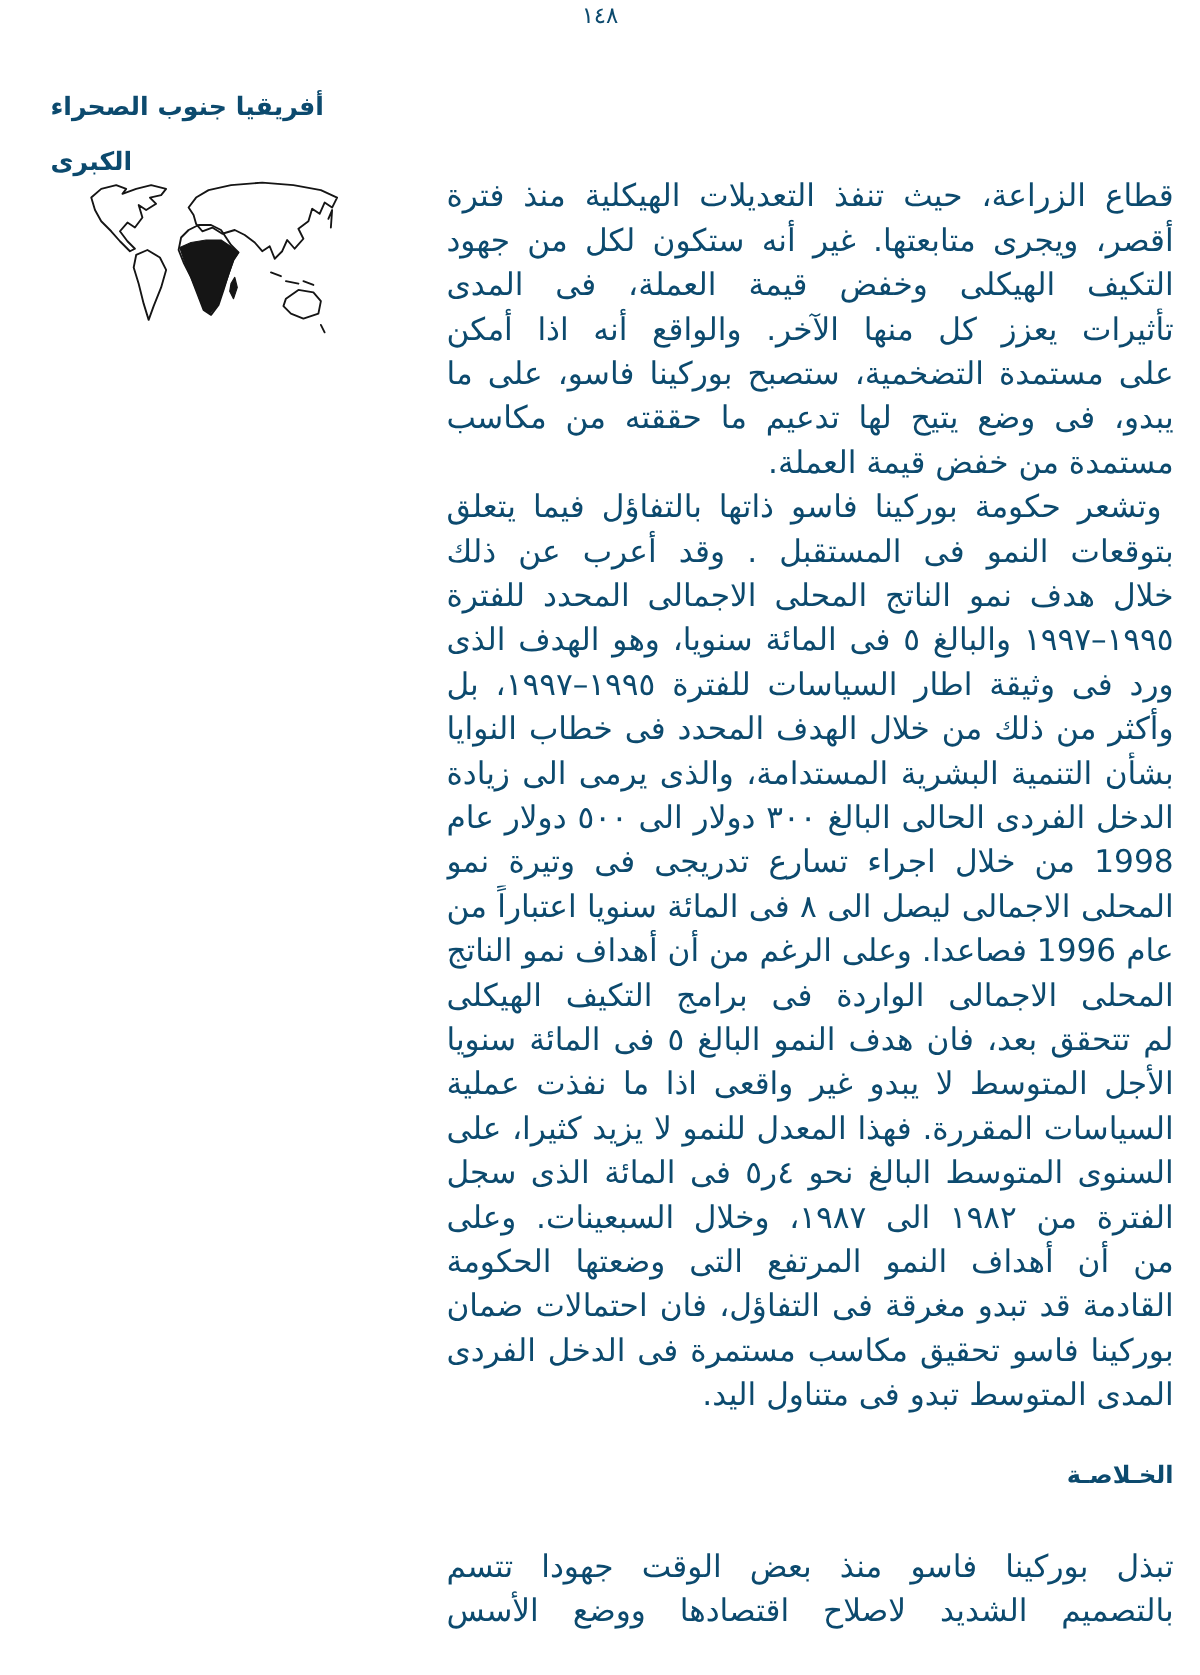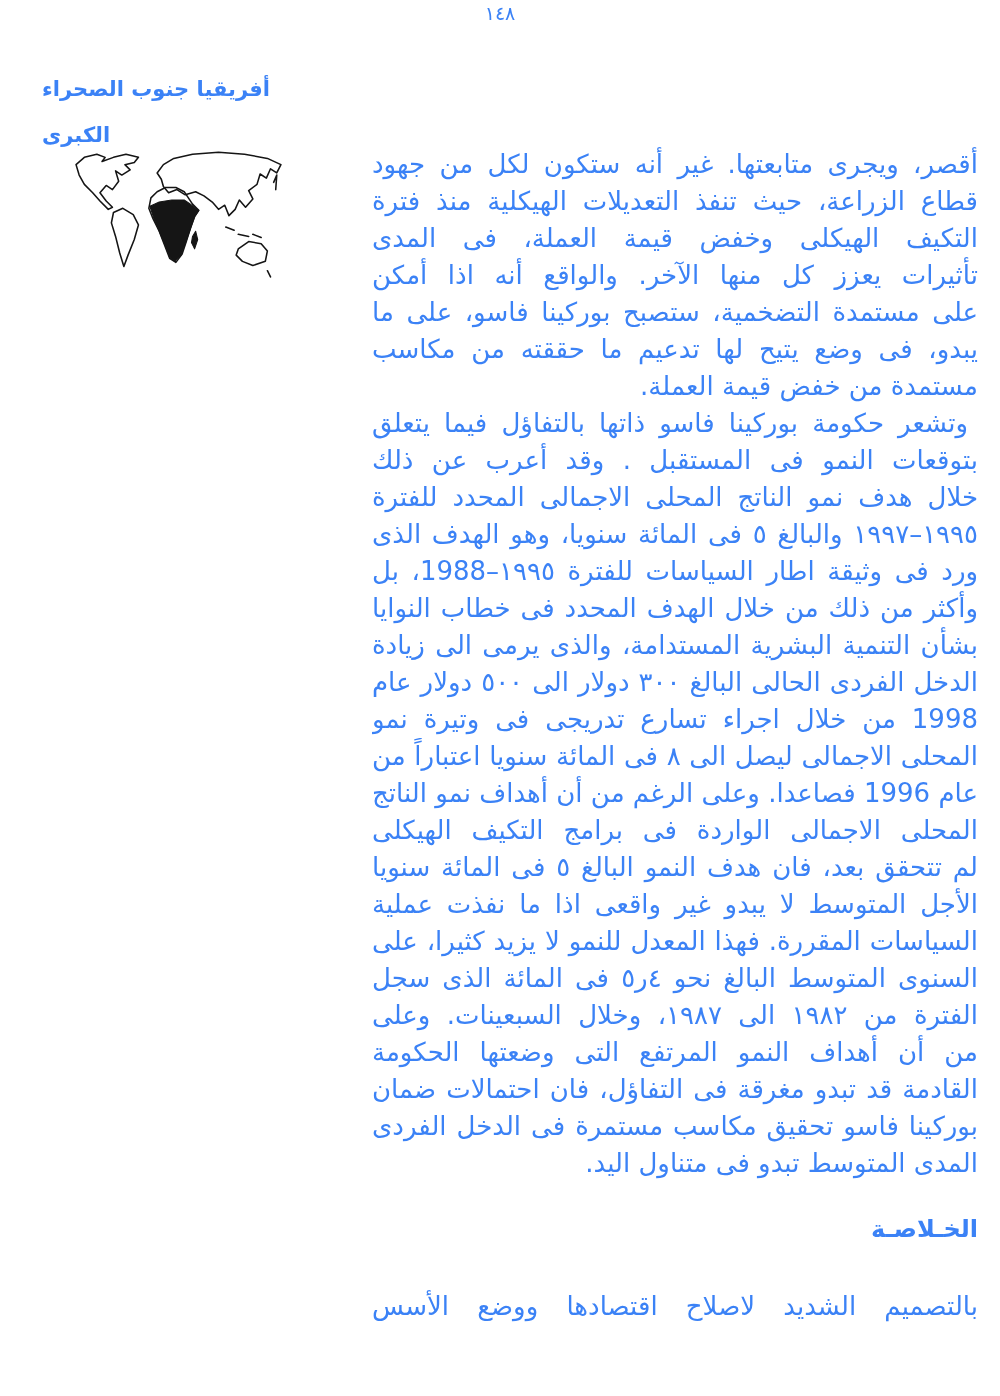--- a/index.html
+++ b/index.html
@@ -1,18 +1,18 @@
 <!DOCTYPE html>
 <html lang="ar"><head>
 <meta charset="utf-8">
 <style>
   html,body{margin:0;padding:0;background:#e8e8e8;}
   .page{
     position:relative; width:1000px; height:1396px; margin:0 auto;
-    background:#ffffff; color:#3b82f6;
+    background:#ffffff; color:#0c4a6e;
     font-family:"DejaVu Sans", sans-serif;
     overflow:hidden;
   }
   .page-number{
     position:absolute; top:2px; left:0; width:1000px;
     text-align:center; font-size:19px; letter-spacing:2px;
   }
   .region-label{
     position:absolute; top:66px; left:42px; width:256px;
     text-align:left; direction:rtl;
@@ -27,21 +27,21 @@
     position:absolute; top:146px; left:372px; width:606px;
     direction:rtl; font-size:26px; line-height:37px;
   }
   .para{ margin:0; padding:0; }
   .bodyline{
     text-align:justify; text-align-last:justify;
     height:37px; overflow:hidden;
   }
   .bodyline.lastline{ text-align-last:right; }
   .section-heading{
-    font-weight:bold; font-size:24px; line-height:34px;
+    font-weight:bold; font-size:20px; line-height:34px;
     margin:30px 0 42px 0; text-align:right;
   }
 </style>
 </head>
 <body>
 
 <div class="page">
 
   <div class="page-number">١٤٨</div>
 
@@ -66,50 +66,51 @@
 
     <path class="outline" d="M162,97 L172,90 L184,92 L190,99 L188,109 L176,113 L166,109 L160,103 Z"></path>
 
     <path class="outline" d="M196,33 L199,26 L198,40"></path>
 
     <path class="outline" d="M150,76 L158,79 M162,83 L172,85 M176,83 L184,86 M190,118 L193,124"></path>
   </svg>
 
   <div class="body-col">
       <div class="para">
+        <div class="bodyline">قطاع الزراعة، حيث تنفذ التعديلات الهيكلية منذ فترة</div>
         <div class="bodyline">أقصر، ويجرى متابعتها. غير أنه ستكون لكل من جهود</div>
-        <div class="bodyline">قطاع الزراعة، حيث تنفذ التعديلات الهيكلية منذ فترة</div>
         <div class="bodyline">التكيف الهيكلى وخفض قيمة العملة، فى المدى المتوسط،</div>
         <div class="bodyline">تأثيرات يعزز كل منها الآخر. والواقع أنه اذا أمكن السيطرة</div>
         <div class="bodyline">على مستمدة التضخمية، ستصبح بوركينا فاسو، على ما</div>
         <div class="bodyline">يبدو، فى وضع يتيح لها تدعيم ما حققته من مكاسب تنافسية</div>
         <div class="bodyline lastline">مستمدة من خفض قيمة العملة.</div>
       </div>
       <div class="para">
         <div class="bodyline" style="padding-right: 10px;">وتشعر حكومة بوركينا فاسو ذاتها بالتفاؤل فيما يتعلق</div>
         <div class="bodyline">بتوقعات النمو فى المستقبل . وقد أعرب عن ذلك التفاؤل من</div>
         <div class="bodyline">خلال هدف نمو الناتج المحلى الاجمالى المحدد للفترة</div>
         <div class="bodyline">١٩٩٥–١٩٩٧ والبالغ ٥ فى المائة سنويا، وهو الهدف الذى</div>
-        <div class="bodyline">ورد فى وثيقة اطار السياسات للفترة ١٩٩٥–1988، بل</div>
+        <div class="bodyline">ورد فى وثيقة اطار السياسات للفترة ١٩٩٥–١٩٩٧، بل</div>
         <div class="bodyline">وأكثر من ذلك من خلال الهدف المحدد فى خطاب النوايا</div>
         <div class="bodyline">بشأن التنمية البشرية المستدامة، والذى يرمى الى زيادة</div>
         <div class="bodyline">الدخل الفردى الحالى البالغ ٣٠٠ دولار الى ٥٠٠ دولار عام</div>
         <div class="bodyline">1998 من خلال اجراء تسارع تدريجى فى وتيرة نمو الناتج</div>
         <div class="bodyline">المحلى الاجمالى ليصل الى ٨ فى المائة سنويا اعتباراً من</div>
         <div class="bodyline">عام 1996 فصاعدا. وعلى الرغم من أن أهداف نمو الناتج</div>
         <div class="bodyline">المحلى الاجمالى الواردة فى برامج التكيف الهيكلى السابقة</div>
         <div class="bodyline">لم تتحقق بعد، فان هدف النمو البالغ ٥ فى المائة سنويا فى</div>
         <div class="bodyline">الأجل المتوسط لا يبدو غير واقعى اذا ما نفذت عملية اصلاح</div>
         <div class="bodyline">السياسات المقررة. فهذا المعدل للنمو لا يزيد كثيرا، على أية</div>
         <div class="bodyline">السنوى المتوسط البالغ نحو ٤ر٥ فى المائة الذى سجل خلال</div>
         <div class="bodyline">الفترة من ١٩٨٢ الى ١٩٨٧، وخلال السبعينات. وعلى الرغم</div>
         <div class="bodyline">من أن أهداف النمو المرتفع التى وضعتها الحكومة للسنوات</div>
         <div class="bodyline">القادمة قد تبدو مغرقة فى التفاؤل، فان احتمالات ضمان</div>
         <div class="bodyline">بوركينا فاسو تحقيق مكاسب مستمرة فى الدخل الفردى فى</div>
         <div class="bodyline lastline">المدى المتوسط تبدو فى متناول اليد.</div>
       </div>
       <div class="section-heading">الخـلاصـة</div>
       <div class="para">
+        <div class="bodyline">تبذل بوركينا فاسو منذ بعض الوقت جهودا تتسم</div>
         <div class="bodyline">بالتصميم الشديد لاصلاح اقتصادها ووضع الأسس</div>
       </div>
     </div>
 
 </div>
 
 </body></html>

